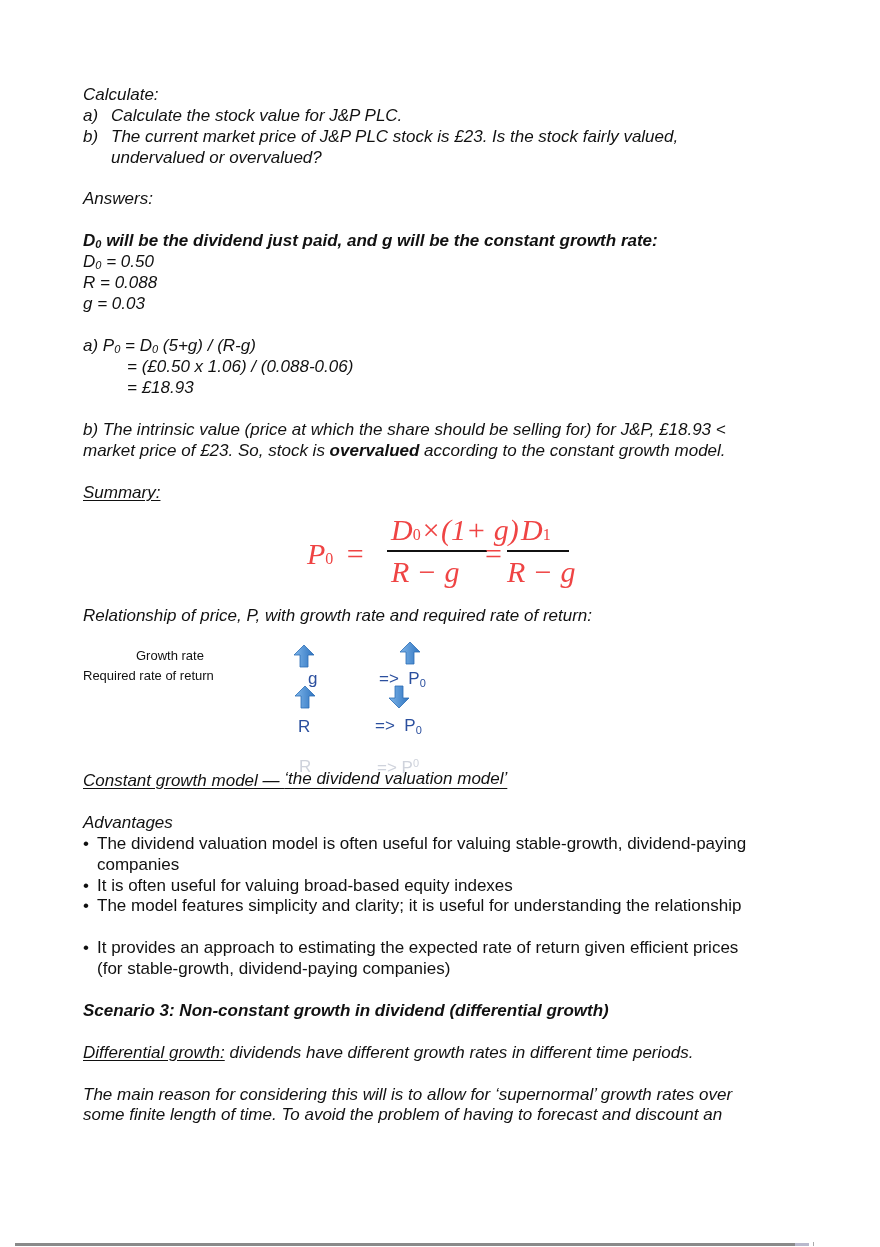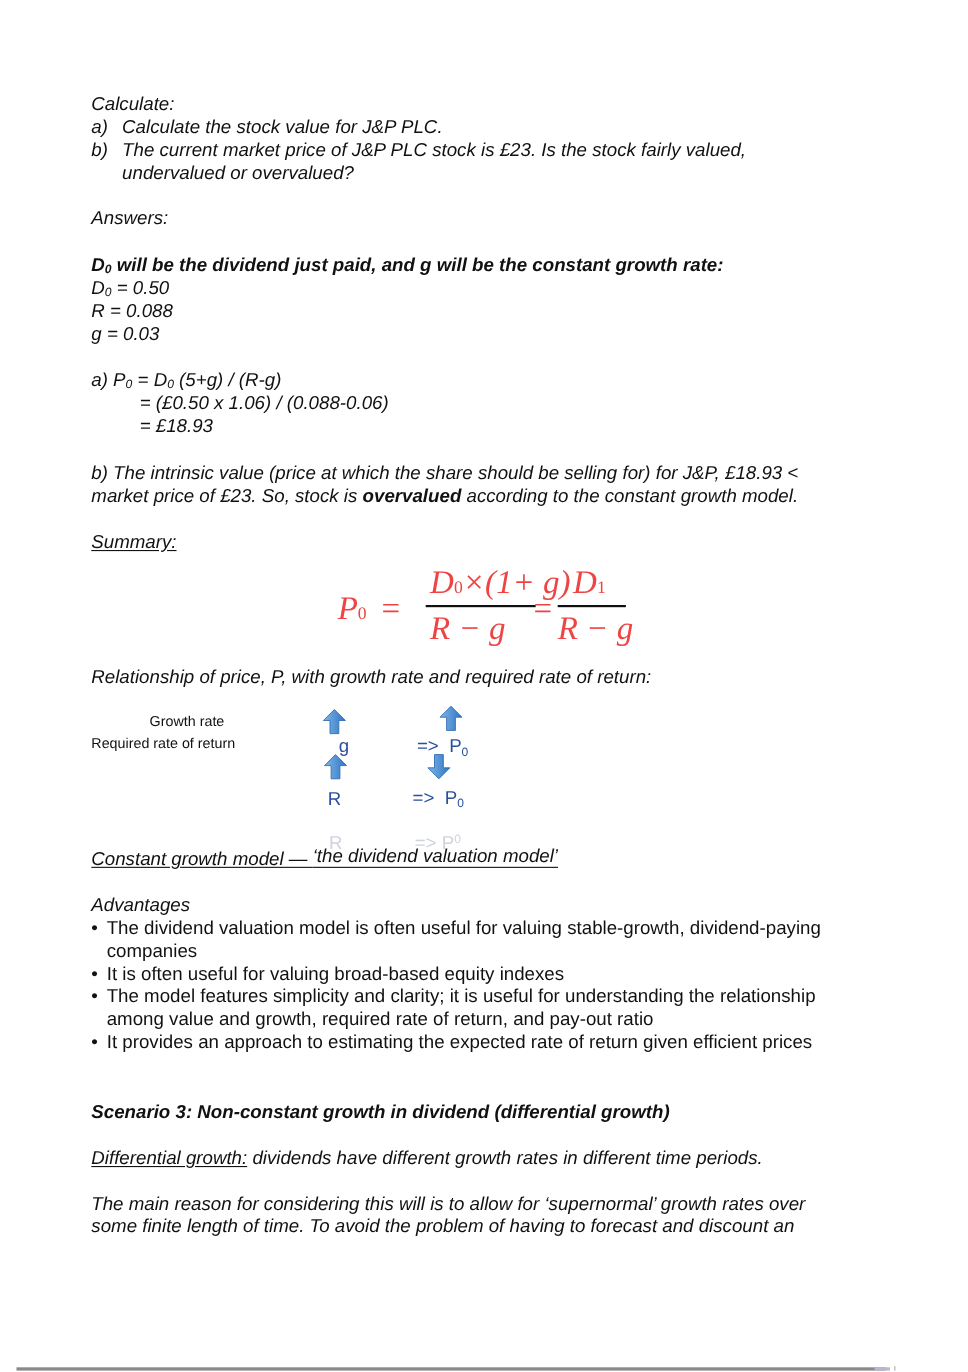--- a/index.html
+++ b/index.html
@@ -150,25 +150,25 @@
   </div>
   <div style="position:absolute; top:21px; left:14px; line-height:20.8px; white-space:nowrap;">companies</div>
   <div style="position:absolute; top:42px; left:0; line-height:20.8px;">
     <span class="bullet">•</span>
     <span class="btext">It is often useful for valuing broad-based equity indexes</span>
   </div>
   <div style="position:absolute; top:62px; left:0; line-height:20.8px;">
     <span class="bullet">•</span>
     <span class="btext">The model features simplicity and clarity; it is useful for understanding the relationship</span>
   </div>
-  <div style="position:absolute; top:83px; left:14px; line-height:20.8px; white-space:nowrap;">among value and growth, required rate of return, and pay-out ratio</div>
   <div style="position:absolute; top:104px; left:0; line-height:20.8px;">
     <span class="bullet">•</span>
     <span class="btext">It provides an approach to estimating the expected rate of return given efficient prices</span>
   </div>
+  <div style="position:absolute; top:125px; left:14px; line-height:20.8px; white-space:nowrap;">(for stable-growth, dividend-paying companies)</div>
 </div>
 
 <div class="line bold ital" style="position:absolute; left:83px; top:1001px; line-height:20px; white-space:nowrap;">Scenario 3: Non-constant growth in dividend (differential growth)</div>
 <div class="line" style="position:absolute; left:83px; top:1043px; line-height:20px; white-space:nowrap;">
   <span class="ul">Differential growth:</span><span> dividends have different growth rates in different time periods.</span>
 </div>
 <div class="line" style="position:absolute; left:83px; top:1085px; line-height:20px; white-space:nowrap;">The main reason for considering this will is to allow for ‘supernormal’ growth rates over</div>
 <div class="line" style="position:absolute; left:83px; top:1105px; line-height:20px; white-space:nowrap;">some finite length of time. To avoid the problem of having to forecast and discount an</div>
 
 <div class="footer-bar"></div>

